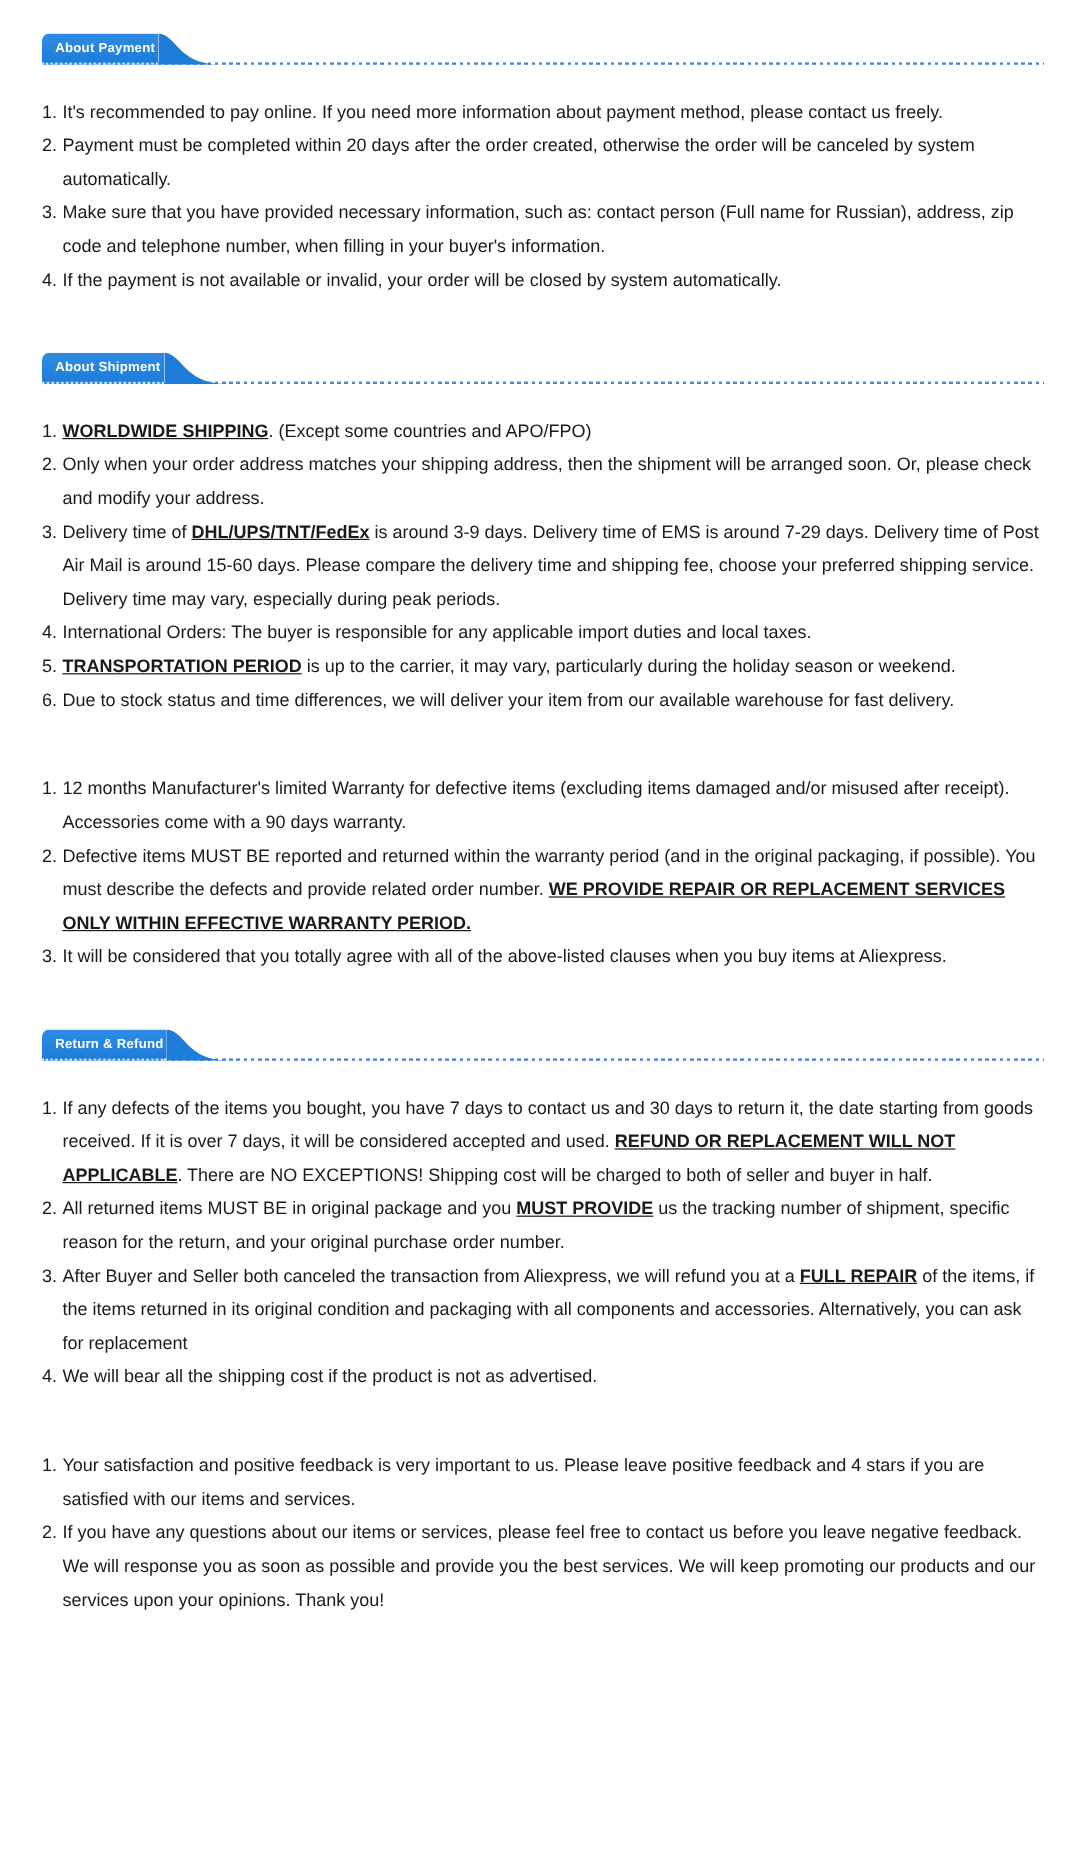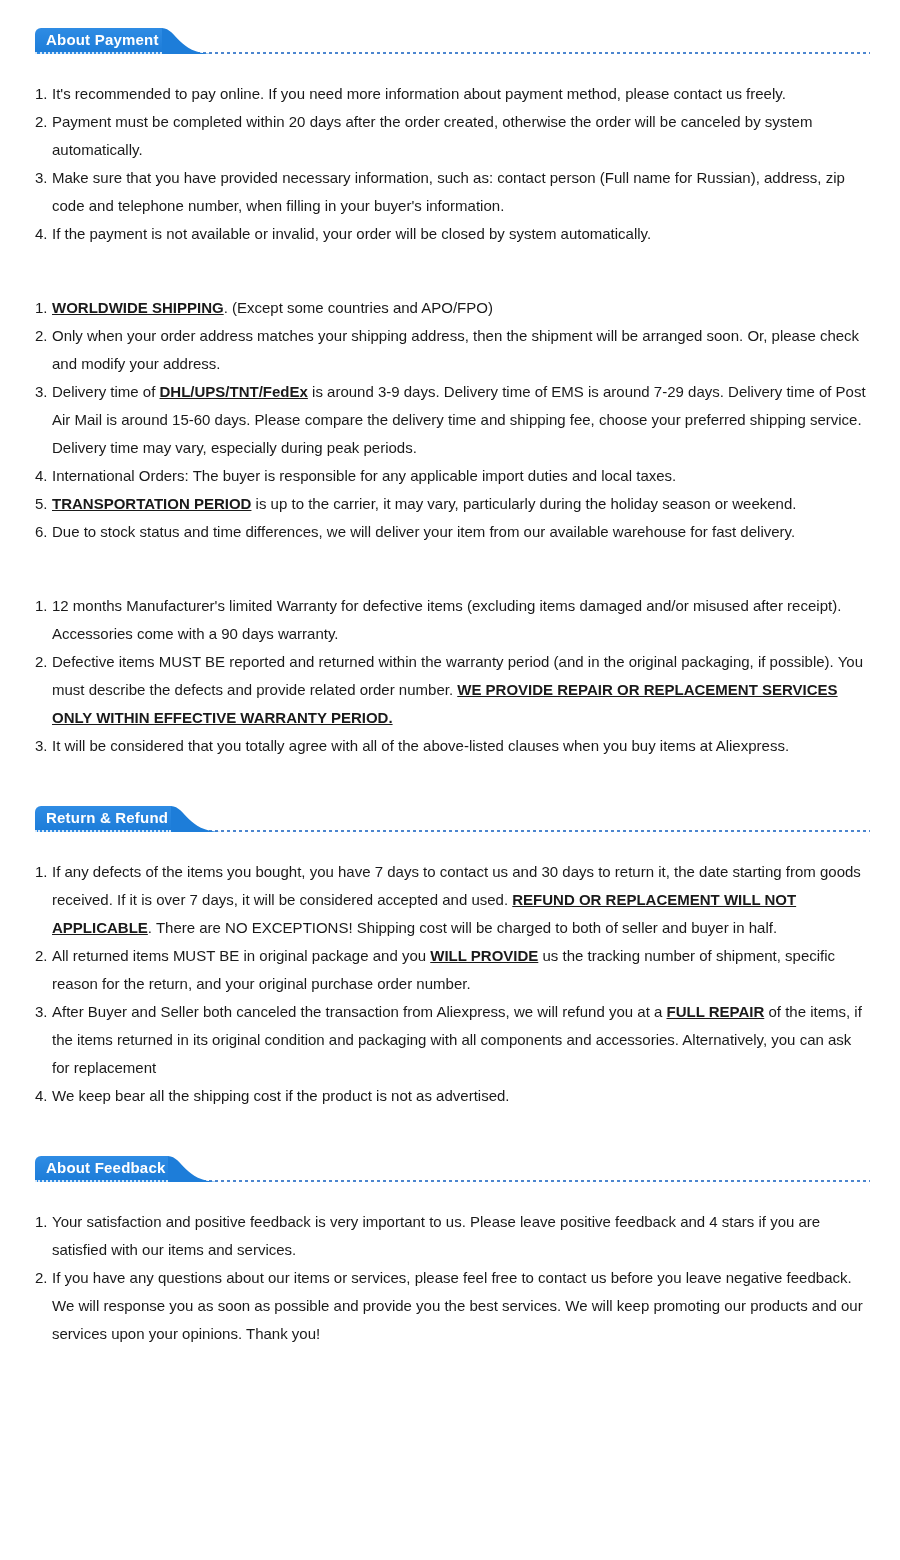--- a/index.html
+++ b/index.html
@@ -29,21 +29,21 @@
   .badge { position: absolute; left: 0; bottom: 0; height: 26px; display: flex; z-index: 1; }
   .badge-rect {
     background: linear-gradient(to bottom, var(--badge-color-light, #2f8ce4), var(--badge-color, #1d7dd9));
     border-top-left-radius: 6px;
     padding: 0 3px 0 11px;
     display: flex; align-items: center;
     box-sizing: border-box;
     border-bottom: 2px dotted rgba(255, 255, 255, 0.8);
   }
   .badge-label {
-    color: #ffffff; font-weight: bold; font-size: 15px;
+    color: #ffffff; font-weight: bold; font-size: 11px;
     letter-spacing: 0.2px; white-space: nowrap;
     padding-bottom: 1px;
   }
   .badge-tail { display: block; height: 26px; width: 50px; }
   .badge-tail path { fill: var(--badge-color, #1d7dd9); }
 
   
   .items { }
   .item { display: flex; font-size: 15px; line-height: 28px; }
   .item .num { flex: 0 0 17px; }
@@ -90,20 +90,31 @@
           <div class="item">
             <span class="num">4.</span>
             <span class="content">
               <p><span>If the payment is not available or invalid, your order will be closed by system automatically.</span></p>
             </span>
           </div>
         </div>
   </section>
 
   <section class="section">
+    <div class="section-header">
+      <div class="dotted-line"></div>
+      <div class="badge">
+        <span class="badge-rect">
+          <span class="badge-label">About Shipment</span>
+        </span>
+        <svg class="badge-tail" viewBox="0 0 50 26" xmlns="http://www.w3.org/2000/svg" aria-hidden="true">
+          <path d="M0,0 C15,1 16,25 50,26 L0,26 Z"></path>
+        </svg>
+      </div>
+    </div>
     <div class="items">
           <div class="item">
             <span class="num">1.</span>
             <span class="content">
               <p><span class="b">WORLDWIDE SHIPPING</span><span>. (Except some countries and APO/FPO)</span></p>
             </span>
           </div>
           <div class="item">
             <span class="num">2.</span>
             <span class="content">
@@ -175,50 +186,39 @@
     <div class="items">
           <div class="item">
             <span class="num">1.</span>
             <span class="content">
               <p><span>If any defects of the items you bought, you have 7 days to contact us and 30 days to return it, the date starting from goods received. If it is over 7 days, it will be considered accepted and used. </span><span class="b">REFUND OR REPLACEMENT WILL NOT APPLICABLE</span><span>. There are NO EXCEPTIONS! Shipping cost will be charged to both of seller and buyer in half.</span></p>
             </span>
           </div>
           <div class="item">
             <span class="num">2.</span>
             <span class="content">
-              <p><span>All returned items MUST BE in original package and you </span><span class="b">WILL PROVIDE</span><span> us the tracking number of shipment, specific reason for the return, and your original purchase order number.</span></p>
+              <p><span>All returned items MUST BE in original package and you </span><span class="b">MUST PROVIDE</span><span> us the tracking number of shipment, specific reason for the return, and your original purchase order number.</span></p>
             </span>
           </div>
           <div class="item">
             <span class="num">3.</span>
             <span class="content">
               <p><span>After Buyer and Seller both canceled the transaction from Aliexpress, we will refund you at a </span><span class="b">FULL REPAIR</span><span> of the items, if the items returned in its original condition and packaging with all components and accessories. Alternatively, you can ask for replacement</span></p>
             </span>
           </div>
           <div class="item">
             <span class="num">4.</span>
             <span class="content">
-              <p><span>We keep bear all the shipping cost if the product is not as advertised.</span></p>
-            </span>
-          </div>
-        </div>
-  </section>
-
-  <section class="section">
-    <div class="section-header">
-      <div class="dotted-line"></div>
-      <div class="badge">
-        <span class="badge-rect">
-          <span class="badge-label">About Feedback</span>
-        </span>
-        <svg class="badge-tail" viewBox="0 0 50 26" xmlns="http://www.w3.org/2000/svg" aria-hidden="true">
-          <path d="M0,0 C15,1 16,25 50,26 L0,26 Z"></path>
-        </svg>
-      </div>
-    </div>
+              <p><span>We will bear all the shipping cost if the product is not as advertised.</span></p>
+            </span>
+          </div>
+        </div>
+  </section>
+
+  <section class="section">
     <div class="items">
           <div class="item">
             <span class="num">1.</span>
             <span class="content">
               <p><span>Your satisfaction and positive feedback is very important to us. Please leave positive feedback and 4 stars if you are satisfied with our items and services.</span></p>
             </span>
           </div>
           <div class="item">
             <span class="num">2.</span>
             <span class="content">

